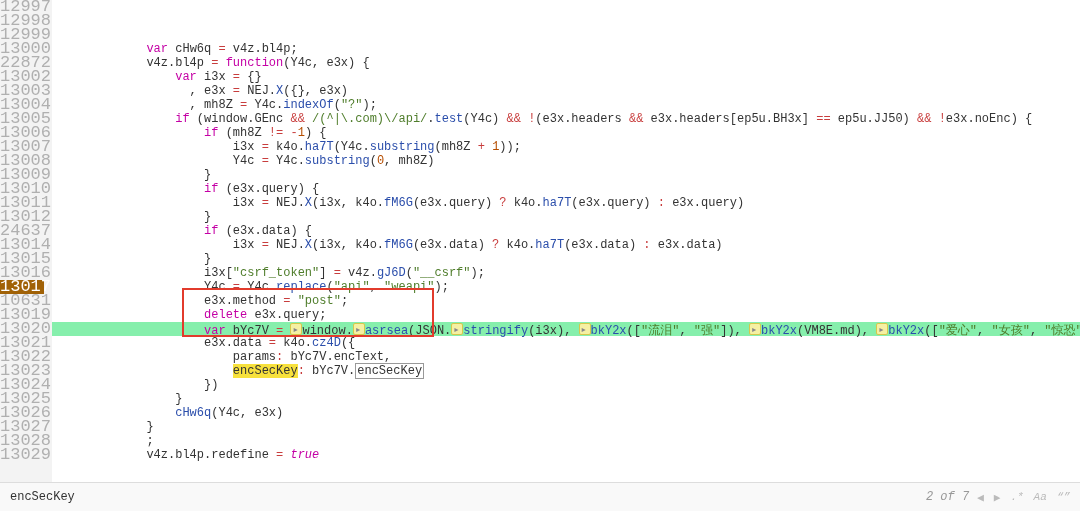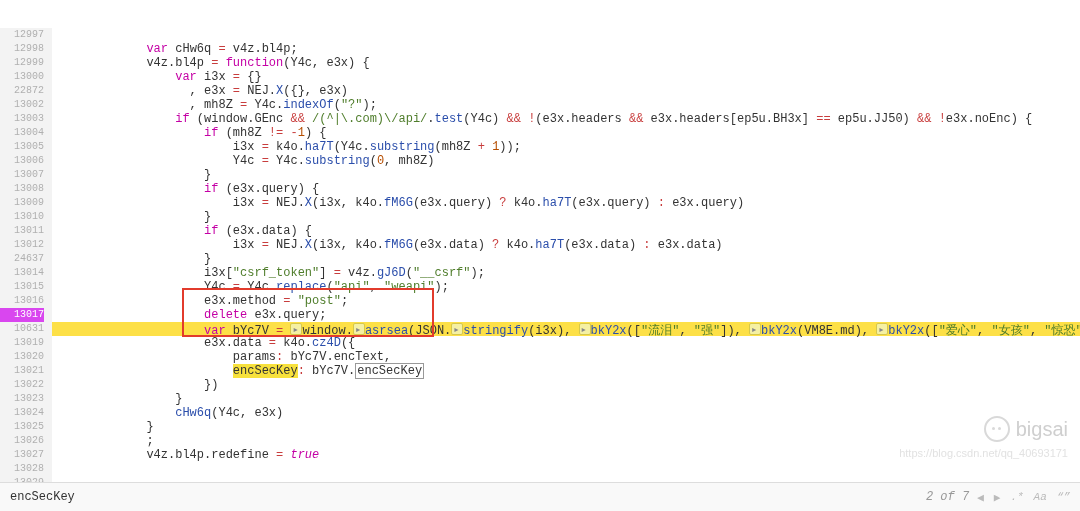--- a/index.html
+++ b/index.html
@@ -26,30 +26,29 @@
     position: relative;
     display: flex;
   }
   .gutter {
     width: 52px;
     background: #f3f3f3;
     color: #b0b0b0;
     text-align: right;
     padding-right: 8px;
     box-sizing: border-box;
-    font-size: 10px;
+    font-size: 17px;
     user-select: none;
-    margin-top: 28px;
   }
   .gutter .ln {
     height: 14px;
     line-height: 14px;
   }
   .gutter .ln.hl {
-    background: #d946ef;
+    background: #a16207;
     color: #fff;
   }
   .code {
     flex: 1;
     position: relative;
     white-space: pre;
     overflow-x: hidden;
   }
   .line {
     height: 14px;
@@ -170,21 +169,21 @@
     top: 9px;
   }
   .watermark .bubble::before { left: 6px; }
   .watermark .bubble::after  { left: 12px; }
   .watermark .url {
     font-size: 11px;
     color: #e2e2e2;
     margin-top: 2px;
   }
 
-  .line.hl-row { background: #fde047; }
+  .line.hl-row { background: #86efac; }
 </style>
 </head>
 <body>
 
 <div class="editor">
 
   <div class="code-area">
     <div class="gutter" id="gutter">
         <div class="ln">12997</div>
         <div class="ln">12998</div>
@@ -231,21 +230,14 @@
       <span>2 of 7</span>
       <span class="mini-icon">◀</span>
       <span class="mini-icon">▶</span>
       <span class="mini-icon">.*</span>
       <span class="mini-icon">Aa</span>
       <span class="mini-icon">“”</span>
     </div>
   </div>
 
 
-  <div class="watermark">
-    <div class="logo">
-      <span class="bubble"></span>
-      <span>bigsai</span>
-    </div>
-    <div class="url">https://blog.csdn.net/qq_40693171</div>
-  </div>
 
 </div>
 
 </body></html>

